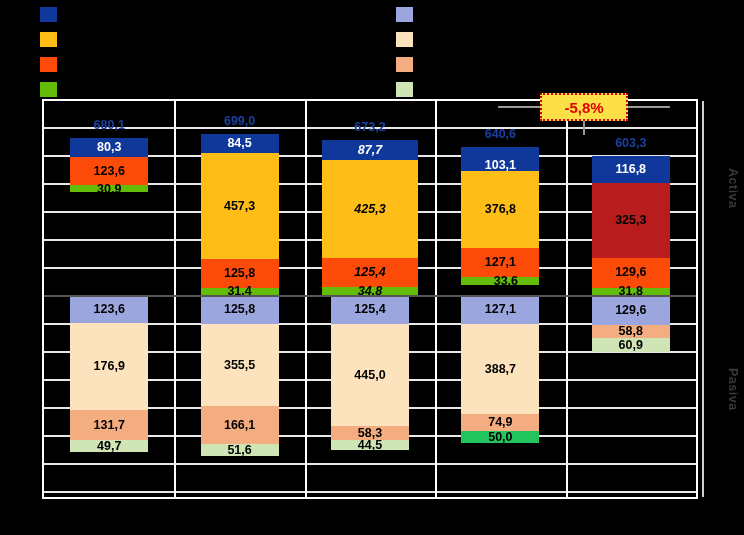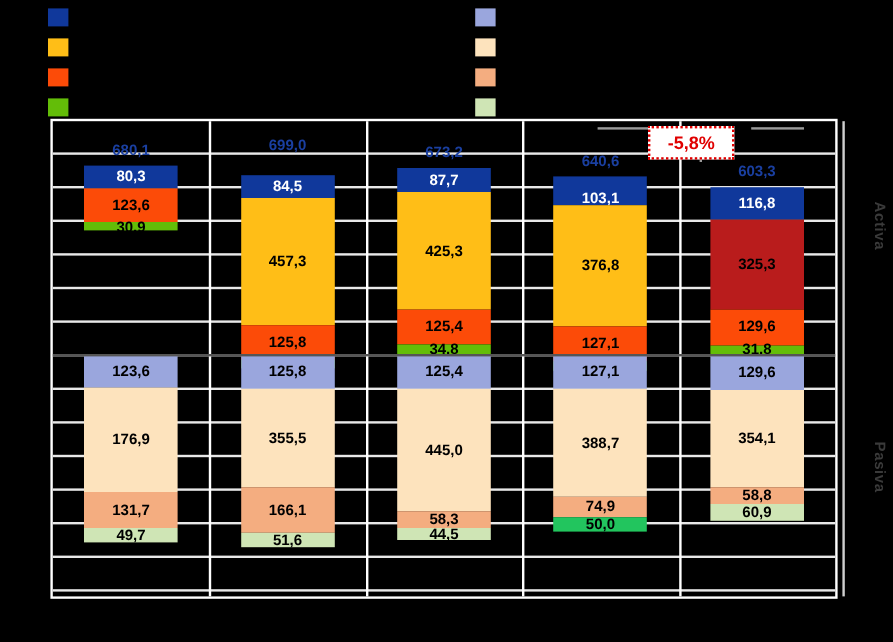--- a/index.html
+++ b/index.html
@@ -23,22 +23,22 @@
   .colwrap{position:absolute;top:0;height:100%;}
   .bar{position:absolute;left:50%;transform:translateX(-50%);}
   .seg{position:relative;width:100%;display:flex;align-items:center;justify-content:center;
        box-sizing:border-box;}
   .seg span{font-size:12.5px;font-weight:bold;color:#000;line-height:1;}
   .seg.dark span{color:#fff;}
   .total{position:absolute;left:50%;transform:translateX(-50%);
          font-size:12.5px;font-weight:bold;color:#1a3fa0;white-space:nowrap;}
 
   
-  #delta{position:absolute;left:540px;top:105px;width:72px;height:28px;
-         background:#ffffff;border:2px dotted #e00000;box-sizing:border-box;
+  #delta{position:absolute;left:540px;top:93px;width:88px;height:28px;
+         background:#fde047;border:2px dotted #e00000;box-sizing:border-box;
          display:flex;align-items:center;justify-content:center;z-index:20;}
   #delta span{font-size:15px;font-weight:bold;color:#e00000;}
   .dconn{position:absolute;background:#9a9a9a;z-index:19;}
 
   
   .sidelab{position:absolute;right:4px;font-size:12.5px;font-weight:bold;color:#3a3a3a;
            writing-mode:vertical-rl;text-orientation:mixed;letter-spacing:.5px;}
   #sideline{position:absolute;left:702px;top:101px;width:2px;height:396px;background:#cfcfcf;}
 </style>
 </head>
@@ -139,21 +139,21 @@
               <span>131,7</span>
             </div>
             <div class="seg" style="height: 11.4558px; background: rgb(207, 229, 181);">
               <span>49,7</span>
             </div>
           </div>
         </div>
         <div class="colwrap" style="left: 130.4px; width: 130.4px;">
           <div class="total" style="top: 12.8805px;">699,0</div>
           <div class="bar" style="top: 32.8805px; width: 78px;">
-            <div class="seg dark" style="height: 19.4773px; background: rgb(16, 56, 155); margin-top: 12px;">
+            <div class="seg dark" style="height: 19.4773px; background: rgb(16, 56, 155);">
               <span>84,5</span>
             </div>
             <div class="seg" style="height: 105.408px; background: rgb(255, 190, 23);">
               <span>457,3</span>
             </div>
             <div class="seg" style="height: 28.9969px; background: rgb(252, 75, 8);">
               <span>125,8</span>
             </div>
             <div class="seg" style="height: 7.2377px; background: rgb(99, 189, 8);">
               <span>31,4</span>
@@ -169,21 +169,21 @@
             <div class="seg" style="height: 38.2861px; background: rgb(244, 173, 128);">
               <span>166,1</span>
             </div>
             <div class="seg" style="height: 11.8938px; background: rgb(207, 229, 181);">
               <span>51,6</span>
             </div>
           </div>
         </div>
         <div class="colwrap" style="left: 260.8px; width: 130.4px;">
           <div class="total" style="top: 18.8274px;">673,2</div>
-          <div class="bar" style="top: 38.8274px; width: 78px;">
+          <div class="bar" style="top: 38.8274px; width: 96px; font-style: italic;">
             <div class="seg dark" style="height: 20.2148px; background: rgb(16, 56, 155);">
               <span>87,7</span>
             </div>
             <div class="seg" style="height: 98.0316px; background: rgb(255, 190, 23);">
               <span>425,3</span>
             </div>
             <div class="seg" style="height: 28.9047px; background: rgb(252, 75, 8);">
               <span>125,4</span>
             </div>
             <div class="seg" style="height: 8.0214px; background: rgb(99, 189, 8);">
@@ -204,21 +204,21 @@
               <span>44,5</span>
             </div>
           </div>
         </div>
         <div class="colwrap" style="left: 391.2px; width: 130.4px;">
           <div class="total" style="top: 26.3417px;">640,6</div>
           <div class="bar" style="top: 46.3417px; width: 78px;">
             <div class="seg dark" style="height: 23.7645px; background: rgb(16, 56, 155); align-items: flex-end;">
               <span>103,1</span>
             </div>
-            <div class="seg" style="height: 101px; background: rgb(255, 190, 23);">
+            <div class="seg" style="height: 77px; background: rgb(255, 190, 23);">
               <span>376,8</span>
             </div>
             <div class="seg" style="height: 29.2965px; background: rgb(252, 75, 8);">
               <span>127,1</span>
             </div>
             <div class="seg" style="height: 7.7448px; background: rgb(99, 189, 8); padding-left: 11px;">
               <span>33,6</span>
             </div>
           </div>
           <div class="bar" style="top: 194px; width: 78px;">
@@ -248,23 +248,20 @@
             <div class="seg" style="height: 29.8728px; background: rgb(252, 75, 8);">
               <span>129,6</span>
             </div>
             <div class="seg" style="height: 7.3299px; background: rgb(99, 189, 8);">
               <span>31,8</span>
             </div>
           </div>
           <div class="bar" style="top: 194px; width: 78px;">
             <div class="seg" style="height: 29.8728px; background: rgb(154, 166, 221);">
               <span>129,6</span>
-            </div>
-            <div class="seg" style="height: 81.6201px; background: rgb(253, 227, 189);">
-              <span>354,1</span>
             </div>
             <div class="seg" style="height: 13.5534px; background: rgb(244, 173, 128);">
               <span>58,8</span>
             </div>
             <div class="seg" style="height: 14.0374px; background: rgb(207, 229, 181);">
               <span>60,9</span>
             </div>
           </div>
         </div>
       </div>

